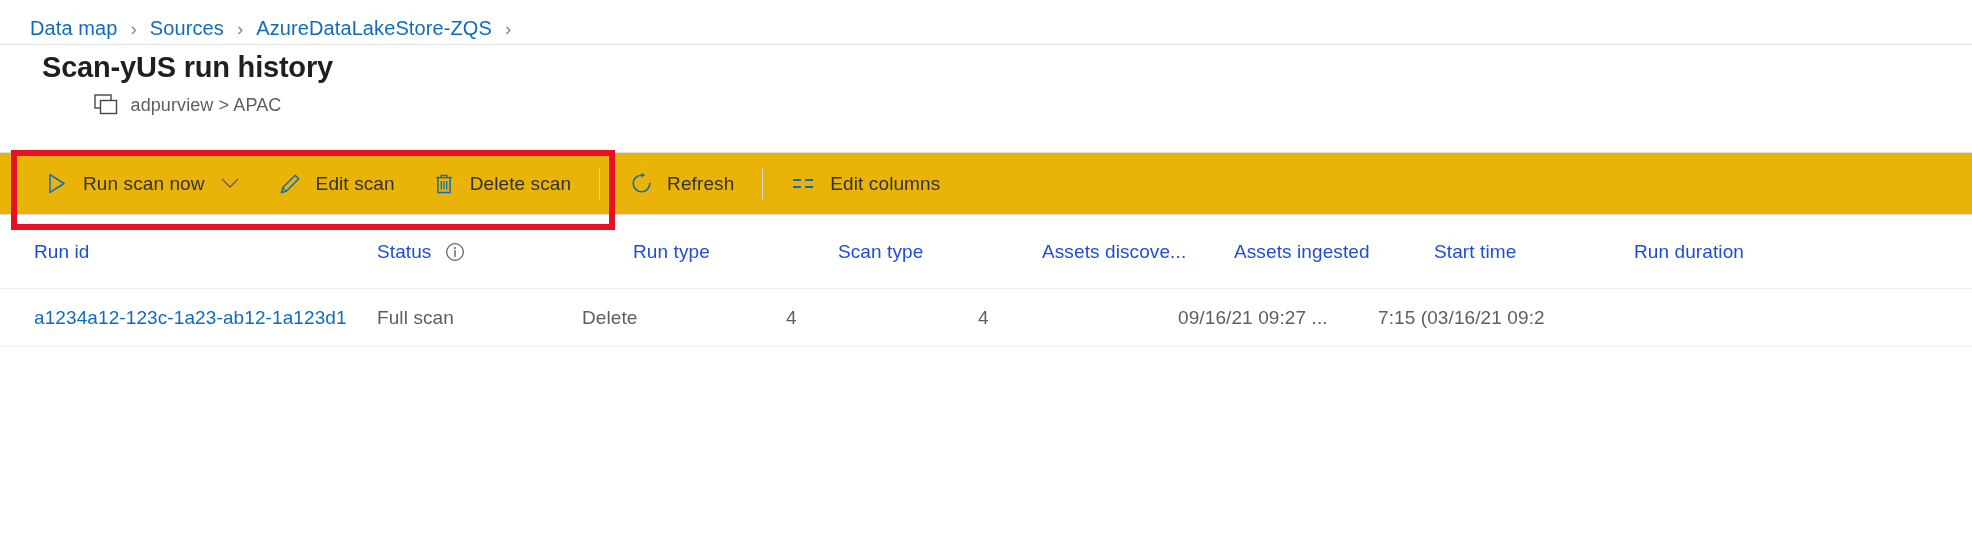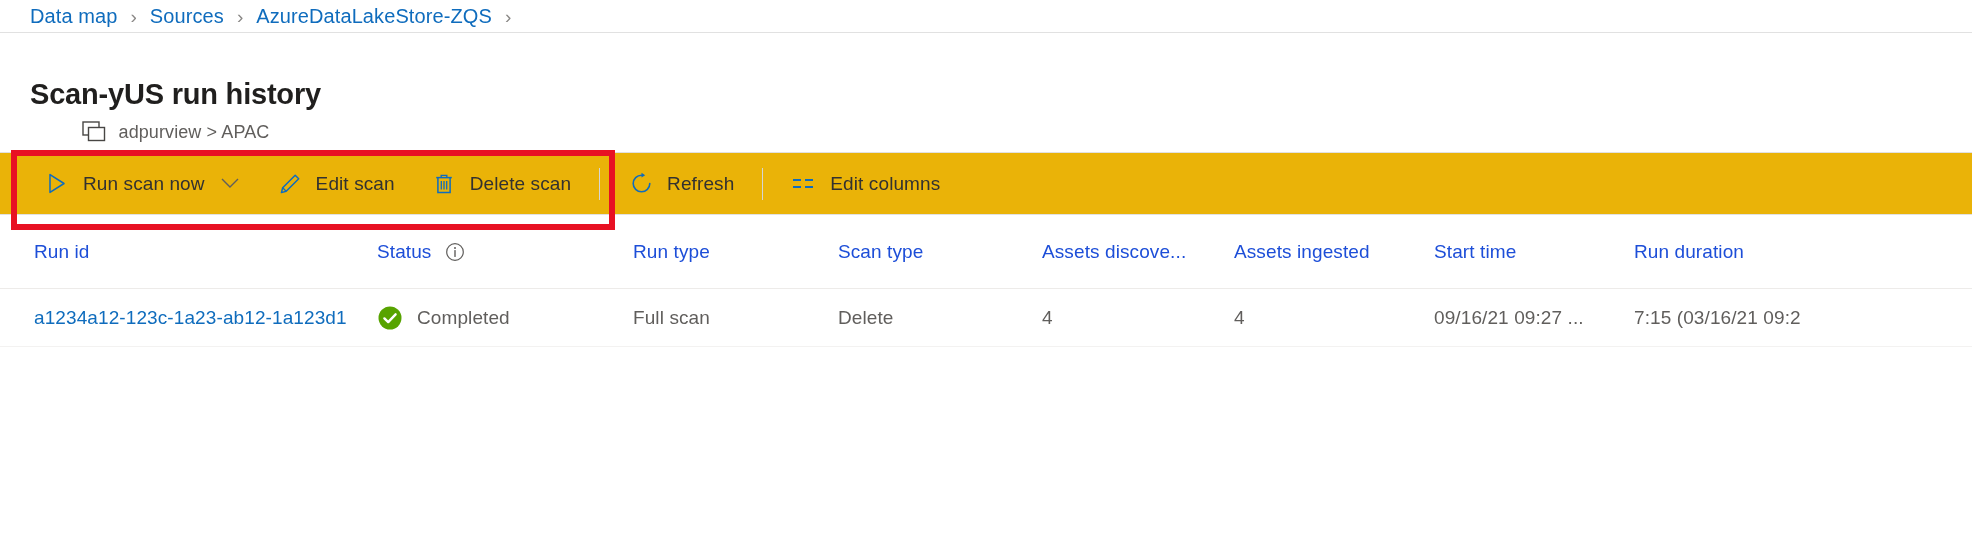--- a/index.html
+++ b/index.html
@@ -10,37 +10,37 @@
     background: #ffffff;
     font-family: "Liberation Sans", sans-serif;
     -webkit-font-smoothing: antialiased;
     overflow: hidden;
   }
 
   .page { position: relative; width: 1972px; height: 553px; background: #fff; }
 
   
   .breadcrumb-bar {
-    position: absolute; left: 0; top: 0; width: 1972px; height: 33px;
+    position: absolute; left: 0; top: 12px; width: 1972px; height: 33px;
     display: flex; align-items: center;
     border-bottom: 1px solid #e1e1e1;
     padding-left: 30px;
   }
   .crumb {
     font-size: 20px; color: #0f6cbd; letter-spacing: 0.1px;
     cursor: pointer; white-space: nowrap;
   }
   .crumb-sep {
     font-size: 19px; color: #8a8886; margin: 0 13px;
     display: inline-block; line-height: 1;
   }
   .crumb-sep.trail { margin-left: 13px; }
 
   
-  .title-area { position: absolute; left: 30px; top: 50px; margin-top: 27px; }
+  .title-area { position: absolute; left: 42px; top: 50px; }
   .page-title {
     font-size: 29px; font-weight: 600; color: #201f1e;
     letter-spacing: -0.2px; line-height: 34px; white-space: nowrap;
   }
   .subtitle-row {
     display: flex; align-items: center; gap: 11px; margin-top: 10px; justify-content: center;
   }
   .subtitle-text {
     font-size: 18px; color: #605e5c; white-space: nowrap; letter-spacing: 0.1px;
   }
@@ -238,29 +238,20 @@
       <div class="th c-runtype">Run type</div>
       <div class="th c-scantype">Scan type</div>
       <div class="th c-disc">Assets discove...</div>
       <div class="th c-ing">Assets ingested</div>
       <div class="th c-start">Start time</div>
       <div class="th c-dur">Run duration</div>
     </div>
 
     <div class="trow tbody-row">
       <div class="td link c-runid">a1234a12-123c-1a23-ab12-1a123d1</div>
-      <div class="td c-status status-cell">
-        <span class="status-check">
-          <svg width="26" height="26" viewBox="0 0 26 26" fill="none" xmlns="http://www.w3.org/2000/svg">
-            <circle cx="13" cy="13" r="11.5" fill="#57a300"></circle>
-            <path d="M7.4 13.4 L11.2 17.1 L18.6 9.3" stroke="#ffffff" stroke-width="2.4" fill="none" stroke-linecap="round" stroke-linejoin="round"></path>
-          </svg>
-        </span>
-        <span>Completed</span>
-      </div>
       <div class="td c-runtype">Full scan</div>
       <div class="td c-scantype">Delete</div>
       <div class="td c-disc">4</div>
       <div class="td c-ing">4</div>
       <div class="td c-start">09/16/21 09:27 ...</div>
       <div class="td c-dur">7:15 (03/16/21 09:2</div>
     </div>
 
   </div>
 

